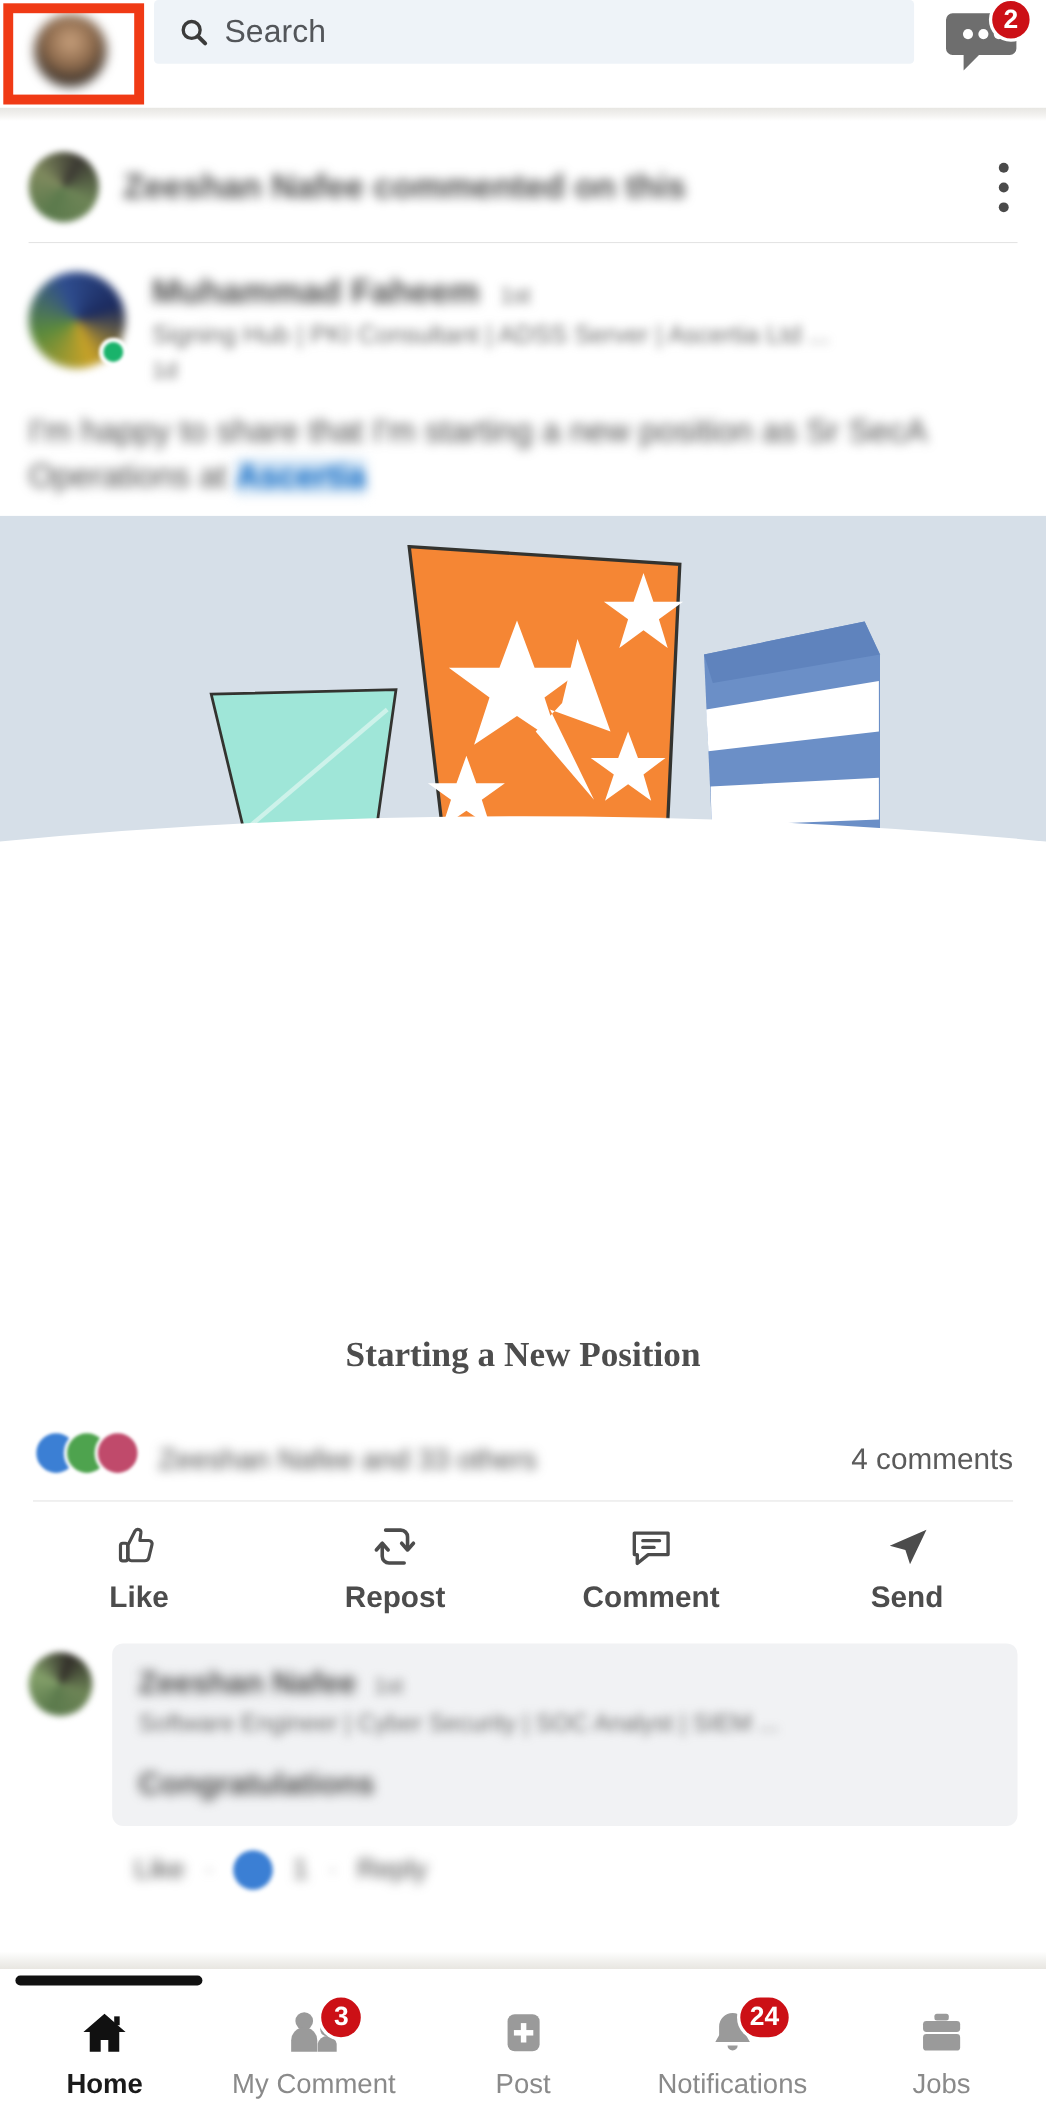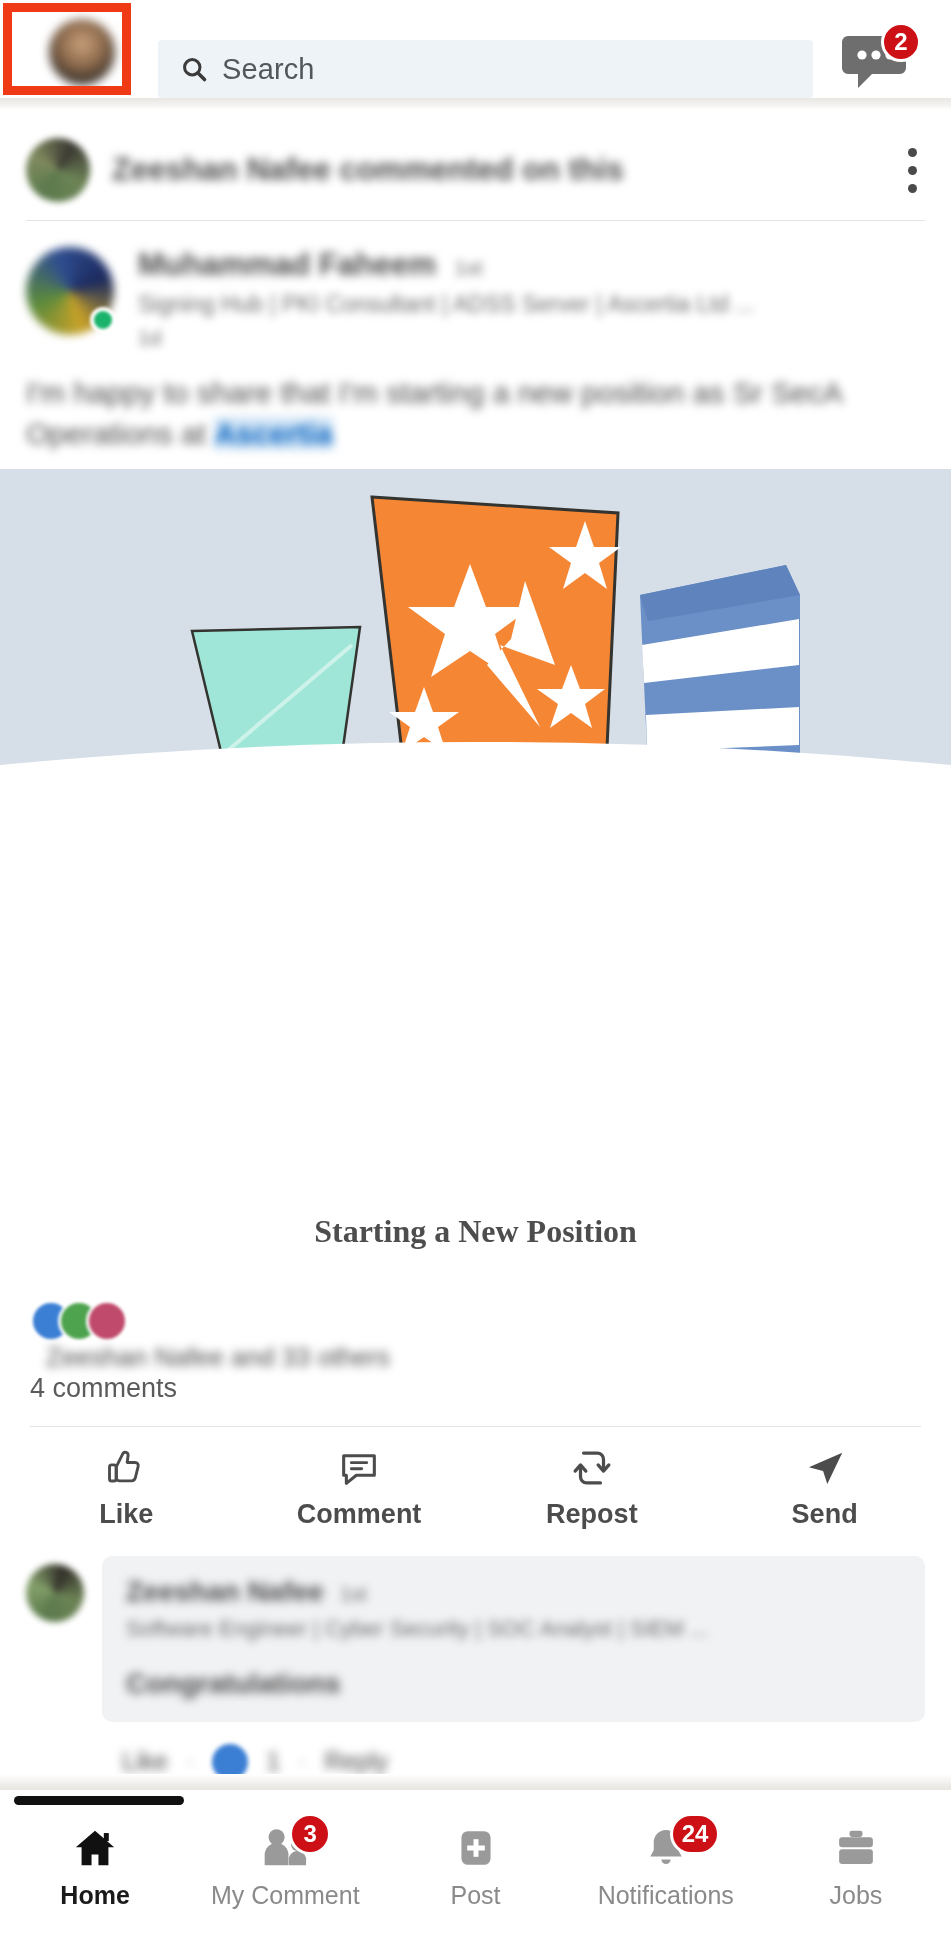--- a/index.html
+++ b/index.html
@@ -7,22 +7,22 @@
     width: 951px; height: 1933px;
     font-family: "Liberation Sans", sans-serif;
     background: #ffffff;
     overflow: hidden;
   }
   #app { position: relative; width: 951px; height: 1933px; background: #fff; }
 
   
   .header {
     position: absolute; top: 0; left: 0; width: 951px; height: 98px;
-    background: #ffffff; display: flex; align-items: flex-end;
-    padding: 0 36px;
+    background: #ffffff; display: flex; align-items: flex-start;
+    padding: 0 18px;
   }
   .avatar-wrap {
     position: relative; width: 92px; height: 92px;
     display: flex; align-items: center; justify-content: center;
     flex: 0 0 auto;
   }
   .avatar {
     width: 66px; height: 66px; border-radius: 50%;
     background: radial-gradient(circle at 50% 38%, #caa27e 0%, #8d6a4c 42%, #2f2a26 78%, #171412 100%);
     filter: blur(5px);
@@ -92,21 +92,21 @@
   .post-link { color: #0a66c2; background: #cfe3f5; filter: blur(5px); font-weight: bold; }
 
   
   .illus { position: relative; width: 951px; height: 700px; background: #d6dfe8; overflow: hidden; }
   .illus svg { display: block; width: 951px; height: 700px; }
 
   .img-caption { text-align: center; font-size: 32px; font-weight: bold; color: #4d4d4d;
                  padding: 44px 0 44px 0; background: #fff; font-family: Liberation Serif, serif; }
 
   
-  .counts { display: flex; align-items: flex-start; padding: 6px 30px 22px 30px; flex-direction: column; }
+  .counts { display: flex; align-items: flex-end; padding: 6px 30px 22px 30px; }
   .reacts { display: flex; align-items: center; flex: 0 0 auto; }
   .react { width: 42px; height: 42px; border-radius: 50%; border: 3px solid #fff; filter: blur(1.5px); }
   .react.b { background: #3b7fd4; }
   .react.g { background: #4ea34e; margin-left: -14px; }
   .react.r { background: #c04a6b; margin-left: -14px; }
   .counts-names { margin-left: 16px; font-size: 26px; }
   .counts-spacer { flex: 1 1 auto; }
   .counts-comments { font-size: 27px; color: #5b5b5b; }
 
   .actions-divider { height: 1px; background: #e4e4e4; margin: 0 30px; }
@@ -258,34 +258,34 @@
     <div class="actions">
       <div class="action">
         <svg width="46" height="46" viewBox="0 0 24 24">
           <path d="M7.5 10.2 L10.3 4.6 a1.5 1.5 0 0 1 2.8 .9 l-.5 3.6 h4.2 a1.6 1.6 0 0 1 1.55 2 l-1.5 6.1 a2 2 0 0 1 -1.95 1.5 H8.6 a1.6 1.6 0 0 1 -1.6 -1.6 V11.2 Z" fill="none" stroke="#4c4c4c" stroke-width="1.5" stroke-linejoin="round"></path>
           <rect x="3.4" y="10.4" width="3.4" height="8.4" rx="1.1" fill="none" stroke="#4c4c4c" stroke-width="1.5"></rect>
         </svg>
         <span class="action-label">Like</span>
       </div>
       <div class="action">
         <svg width="46" height="46" viewBox="0 0 24 24">
-          <path d="M4 5.6 h16 v10.2 h-9.4 L5.4 20 v-4.2 H4 Z" fill="none" stroke="#4c4c4c" stroke-width="1.6" stroke-linejoin="round"></path>
-          <line x1="8" y1="9.2" x2="16" y2="9.2" stroke="#4c4c4c" stroke-width="1.5" stroke-linecap="round"></line>
-          <line x1="8" y1="12.4" x2="13.4" y2="12.4" stroke="#4c4c4c" stroke-width="1.5" stroke-linecap="round"></line>
-        </svg>
-        <span class="action-label">Comment</span>
-      </div>
-      <div class="action">
-        <svg width="46" height="46" viewBox="0 0 24 24">
           <path d="M7.6 4.2 h7.2 a3.2 3.2 0 0 1 3.2 3.2 v5.6" fill="none" stroke="#4c4c4c" stroke-width="1.7" stroke-linecap="round"></path>
           <polyline points="15.2,10.4 18,13.6 20.8,10.4" fill="none" stroke="#4c4c4c" stroke-width="1.7" stroke-linecap="round" stroke-linejoin="round"></polyline>
           <path d="M16.4 19.8 h-7.2 a3.2 3.2 0 0 1 -3.2 -3.2 v-5.6" fill="none" stroke="#4c4c4c" stroke-width="1.7" stroke-linecap="round"></path>
           <polyline points="8.8,13.6 6,10.4 3.2,13.6" fill="none" stroke="#4c4c4c" stroke-width="1.7" stroke-linecap="round" stroke-linejoin="round"></polyline>
         </svg>
         <span class="action-label">Repost</span>
+      </div>
+      <div class="action">
+        <svg width="46" height="46" viewBox="0 0 24 24">
+          <path d="M4 5.6 h16 v10.2 h-9.4 L5.4 20 v-4.2 H4 Z" fill="none" stroke="#4c4c4c" stroke-width="1.6" stroke-linejoin="round"></path>
+          <line x1="8" y1="9.2" x2="16" y2="9.2" stroke="#4c4c4c" stroke-width="1.5" stroke-linecap="round"></line>
+          <line x1="8" y1="12.4" x2="13.4" y2="12.4" stroke="#4c4c4c" stroke-width="1.5" stroke-linecap="round"></line>
+        </svg>
+        <span class="action-label">Comment</span>
       </div>
       <div class="action">
         <svg width="46" height="46" viewBox="0 0 24 24">
           <path d="M21 4 L3.6 11.6 L11 13.6 L13.2 20.4 Z" fill="#4c4c4c"></path>
         </svg>
         <span class="action-label">Send</span>
       </div>
     </div>
 
     <div class="comment-wrap">

